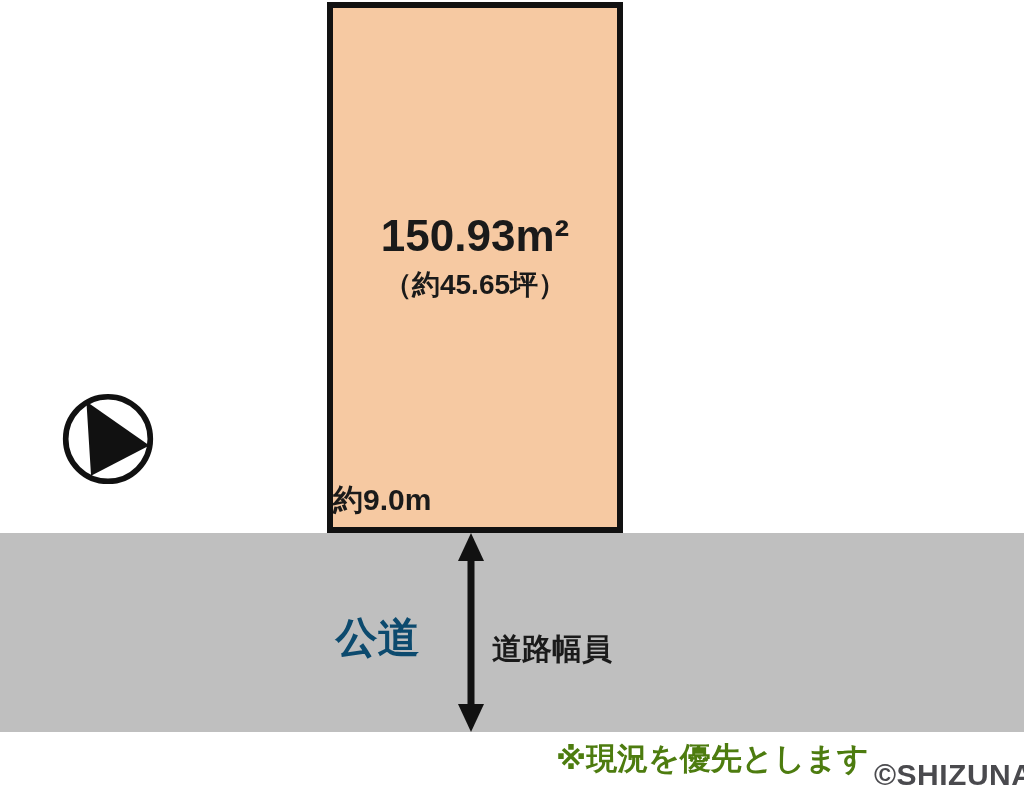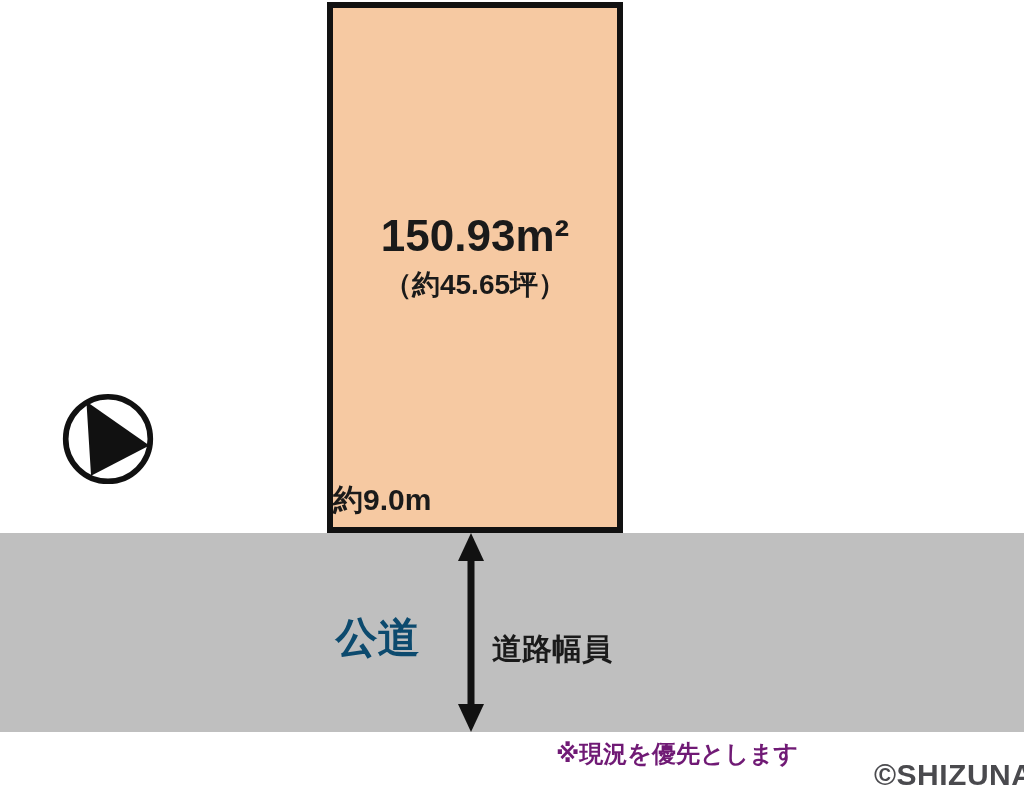--- a/index.html
+++ b/index.html
@@ -71,23 +71,23 @@
     left:492px;top:590px;
     font-size:30px;
     line-height:34px;
     font-weight:bold;
     color:#1a1a1a;
     margin-top:42px;
   }
   .note{
     position:absolute;
     left:556px;top:738px;
-    font-size:24px;
+    font-size:31px;
     font-weight:bold;
-    color:#701a75;
+    color:#4d7c0f;
     white-space:nowrap;
   }
   .watermark{
     position:absolute;
     left:874px;top:758px;
     font-size:30px;
     font-weight:bold;
     letter-spacing:0.5px;
     color:#4a4a4e;
     white-space:nowrap;

